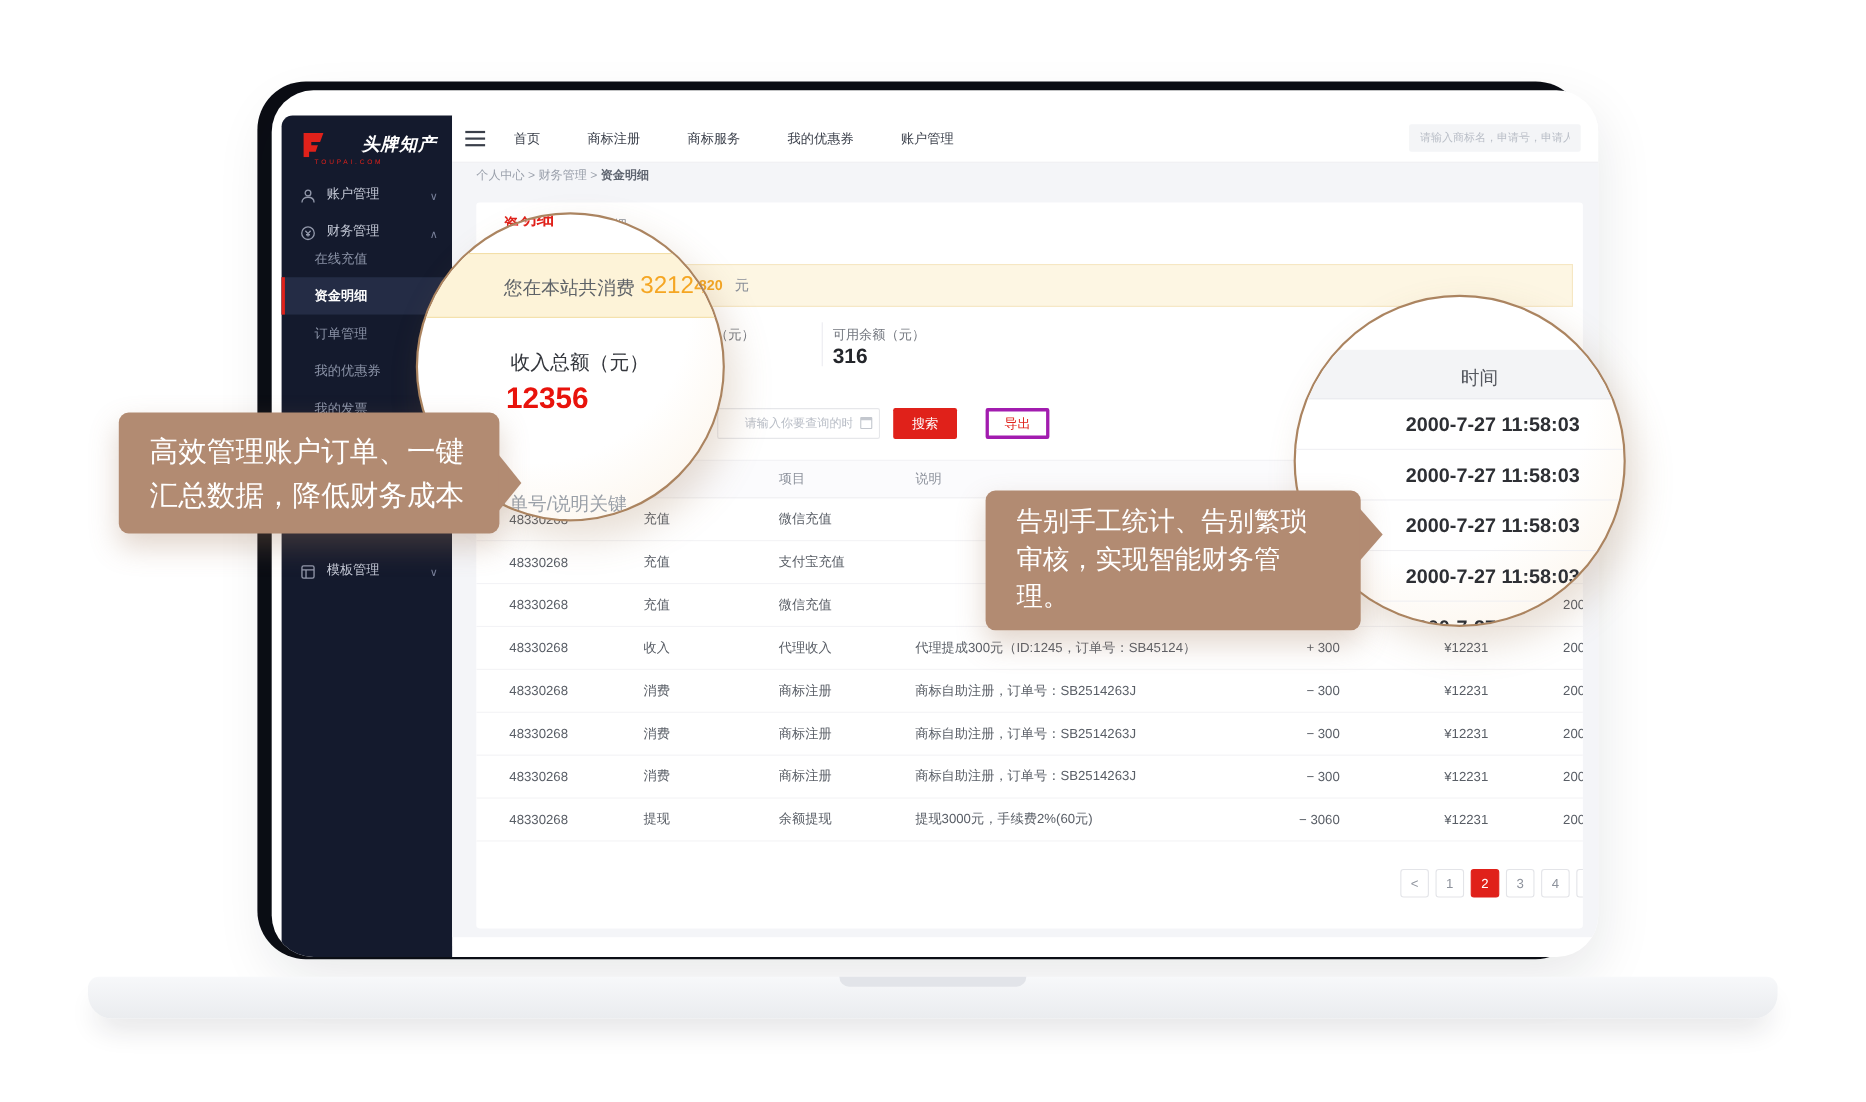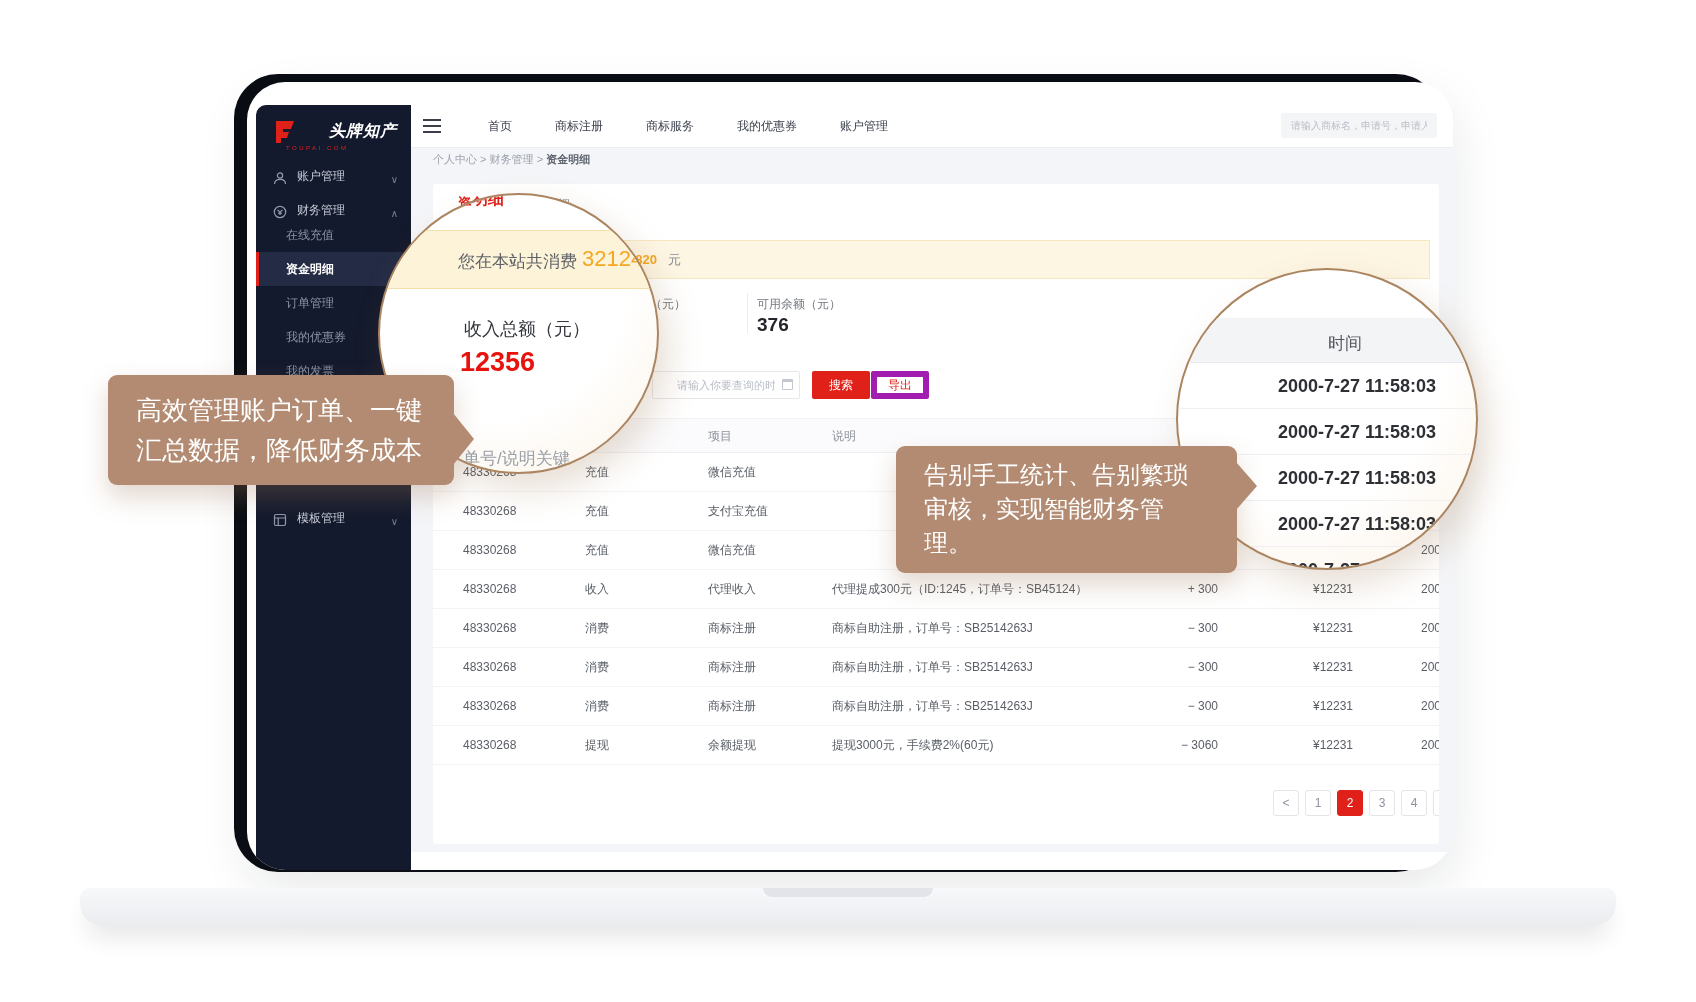--- a/index.html
+++ b/index.html
@@ -32,21 +32,21 @@
   .sub-row { position:absolute; left:0; width:155px; height:34px; line-height:34px;
     padding-left:30px; color:#8b93a7; }
   .sub-row.active { background:#242c45; color:#fff; font-weight:bold; }
   .sub-row.active::before { content:""; position:absolute; left:0; top:0; width:3px; height:34px; background:#e0211a; }
 
   
   .topbar { position:absolute; left:164px; top:23px; right:0; height:43px; background:#fff;
     border-bottom:1px solid #ededf0; }
   .burger { position:absolute; left:12px; top:14px; width:18px; height:14px; }
   .burger i { display:block; height:2px; background:#3a3f4a; margin-bottom:4px; }
-  .mainnav { position:absolute; left:77px; top:0; height:43px; display:flex; align-items:center; gap:43px;
+  .mainnav { position:absolute; left:56px; top:0; height:43px; display:flex; align-items:center; gap:43px;
     font-size:12px; color:#3c414c; }
   .mainnav span { cursor:pointer; }
   .top-search { position:absolute; right:16px; top:8px; width:156px; height:25px; background:#f4f5f7;
     border:none; border-radius:2px; font-size:10px; color:#666; padding:0 10px; outline:none;
     font-family:inherit; }
   .top-search::placeholder { color:#b9bec7; }
 
   
   .main-bg { position:absolute; left:164px; top:66px; right:0; height:704px; background:#f4f5f8; }
   .breadcrumb { position:absolute; left:186px; top:70px; font-size:11px; color:#9aa0ab; }
@@ -68,22 +68,22 @@
   .stat-div { position:absolute; left:314px; top:109px; width:1px; height:40px; background:#ececf0; }
 
   .date-input { position:absolute; left:219px; top:187px; width:148px; height:28px; background:#fff;
     border:1px solid #e6e7ea; border-radius:2px; font-size:11px; padding:0 24px 0 24px; color:#666;
     outline:none; font-family:inherit; }
   .date-input::placeholder { color:#b9bec7; }
   .cal-icon { position:absolute; left:349px; top:195px; width:11px; height:11px;
     border:1px solid #c3c7ce; border-top:3px solid #c3c7ce; border-radius:1px; }
   .btn-search { position:absolute; left:379px; top:187px; width:58px; height:28px; background:#e0211a;
     color:#fff; font-size:12px; border:none; border-radius:2px; font-family:inherit; }
-  .btn-export { position:absolute; left:438px; top:187px; width:58px; height:28px; background:#fff;
-    color:#e0211a; font-size:12px; border:6px solid #a21caf; border-radius:2px; font-family:Liberation Mono, monospace; }
+  .btn-export { position:absolute; left:463px; top:187px; width:58px; height:28px; background:#fff;
+    color:#e0211a; font-size:12px; border:3px solid #a21caf; border-radius:2px; font-family:Liberation Mono, monospace; }
 
   .thead { position:absolute; left:0; top:234px; width:1006px; height:35px; background:#fbfbfd;
     border-top:1px solid #f2f2f5; border-bottom:1px solid #efeff2; font-size:12px; color:#8d929c; }
   .thead span, .trow span { position:absolute; top:50%; transform:translateY(-50%); white-space:nowrap; }
   .caret { font-size:9px; color:#b7bbc3; margin-left:3px; }
   .trow { position:absolute; left:0; width:1006px; height:39px; border-bottom:1px solid #f3f3f6;
     font-size:12px; color:#595e66; }
   .c-order { left:30px; } .c-type { left:152px; } .c-proj { left:275px; }
   .c-desc { left:399px; width:330px; overflow:hidden; }
   .c-amt { left:645px; width:140px; text-align:right; }
@@ -212,21 +212,21 @@
         <span class="pre">您在本站共消费</span>
         <span class="amt">7820</span>
         <span class="suf">元</span>
       </div>
 
       <div class="stat-label" style="left:27px;top:112px">收入总额（元）</div>
       <div class="stat-value" style="left:27px;top:130px;font-size:20px;color:#e8130c">12356</div>
       <div class="stat-label" style="left:217px;top:112px">（元）</div>
       <div class="stat-div"></div>
       <div class="stat-label" style="left:324px;top:112px">可用余额（元）</div>
-      <div class="stat-value" style="left:324px;top:130px;font-size:19px">376</div>
+      <div class="stat-value" style="left:324px;top:130px;font-size:19px">316</div>
 
       <input class="date-input" placeholder="请输入你要查询的时间" style="">
       <div class="cal-icon"></div>
       <button class="btn-search">搜索</button>
       <button class="btn-export">导出</button>
 
       <div class="thead">
         <span class="c-order">订单号/说明关键词</span>
         <span class="c-type">
             <span>类型</span>

